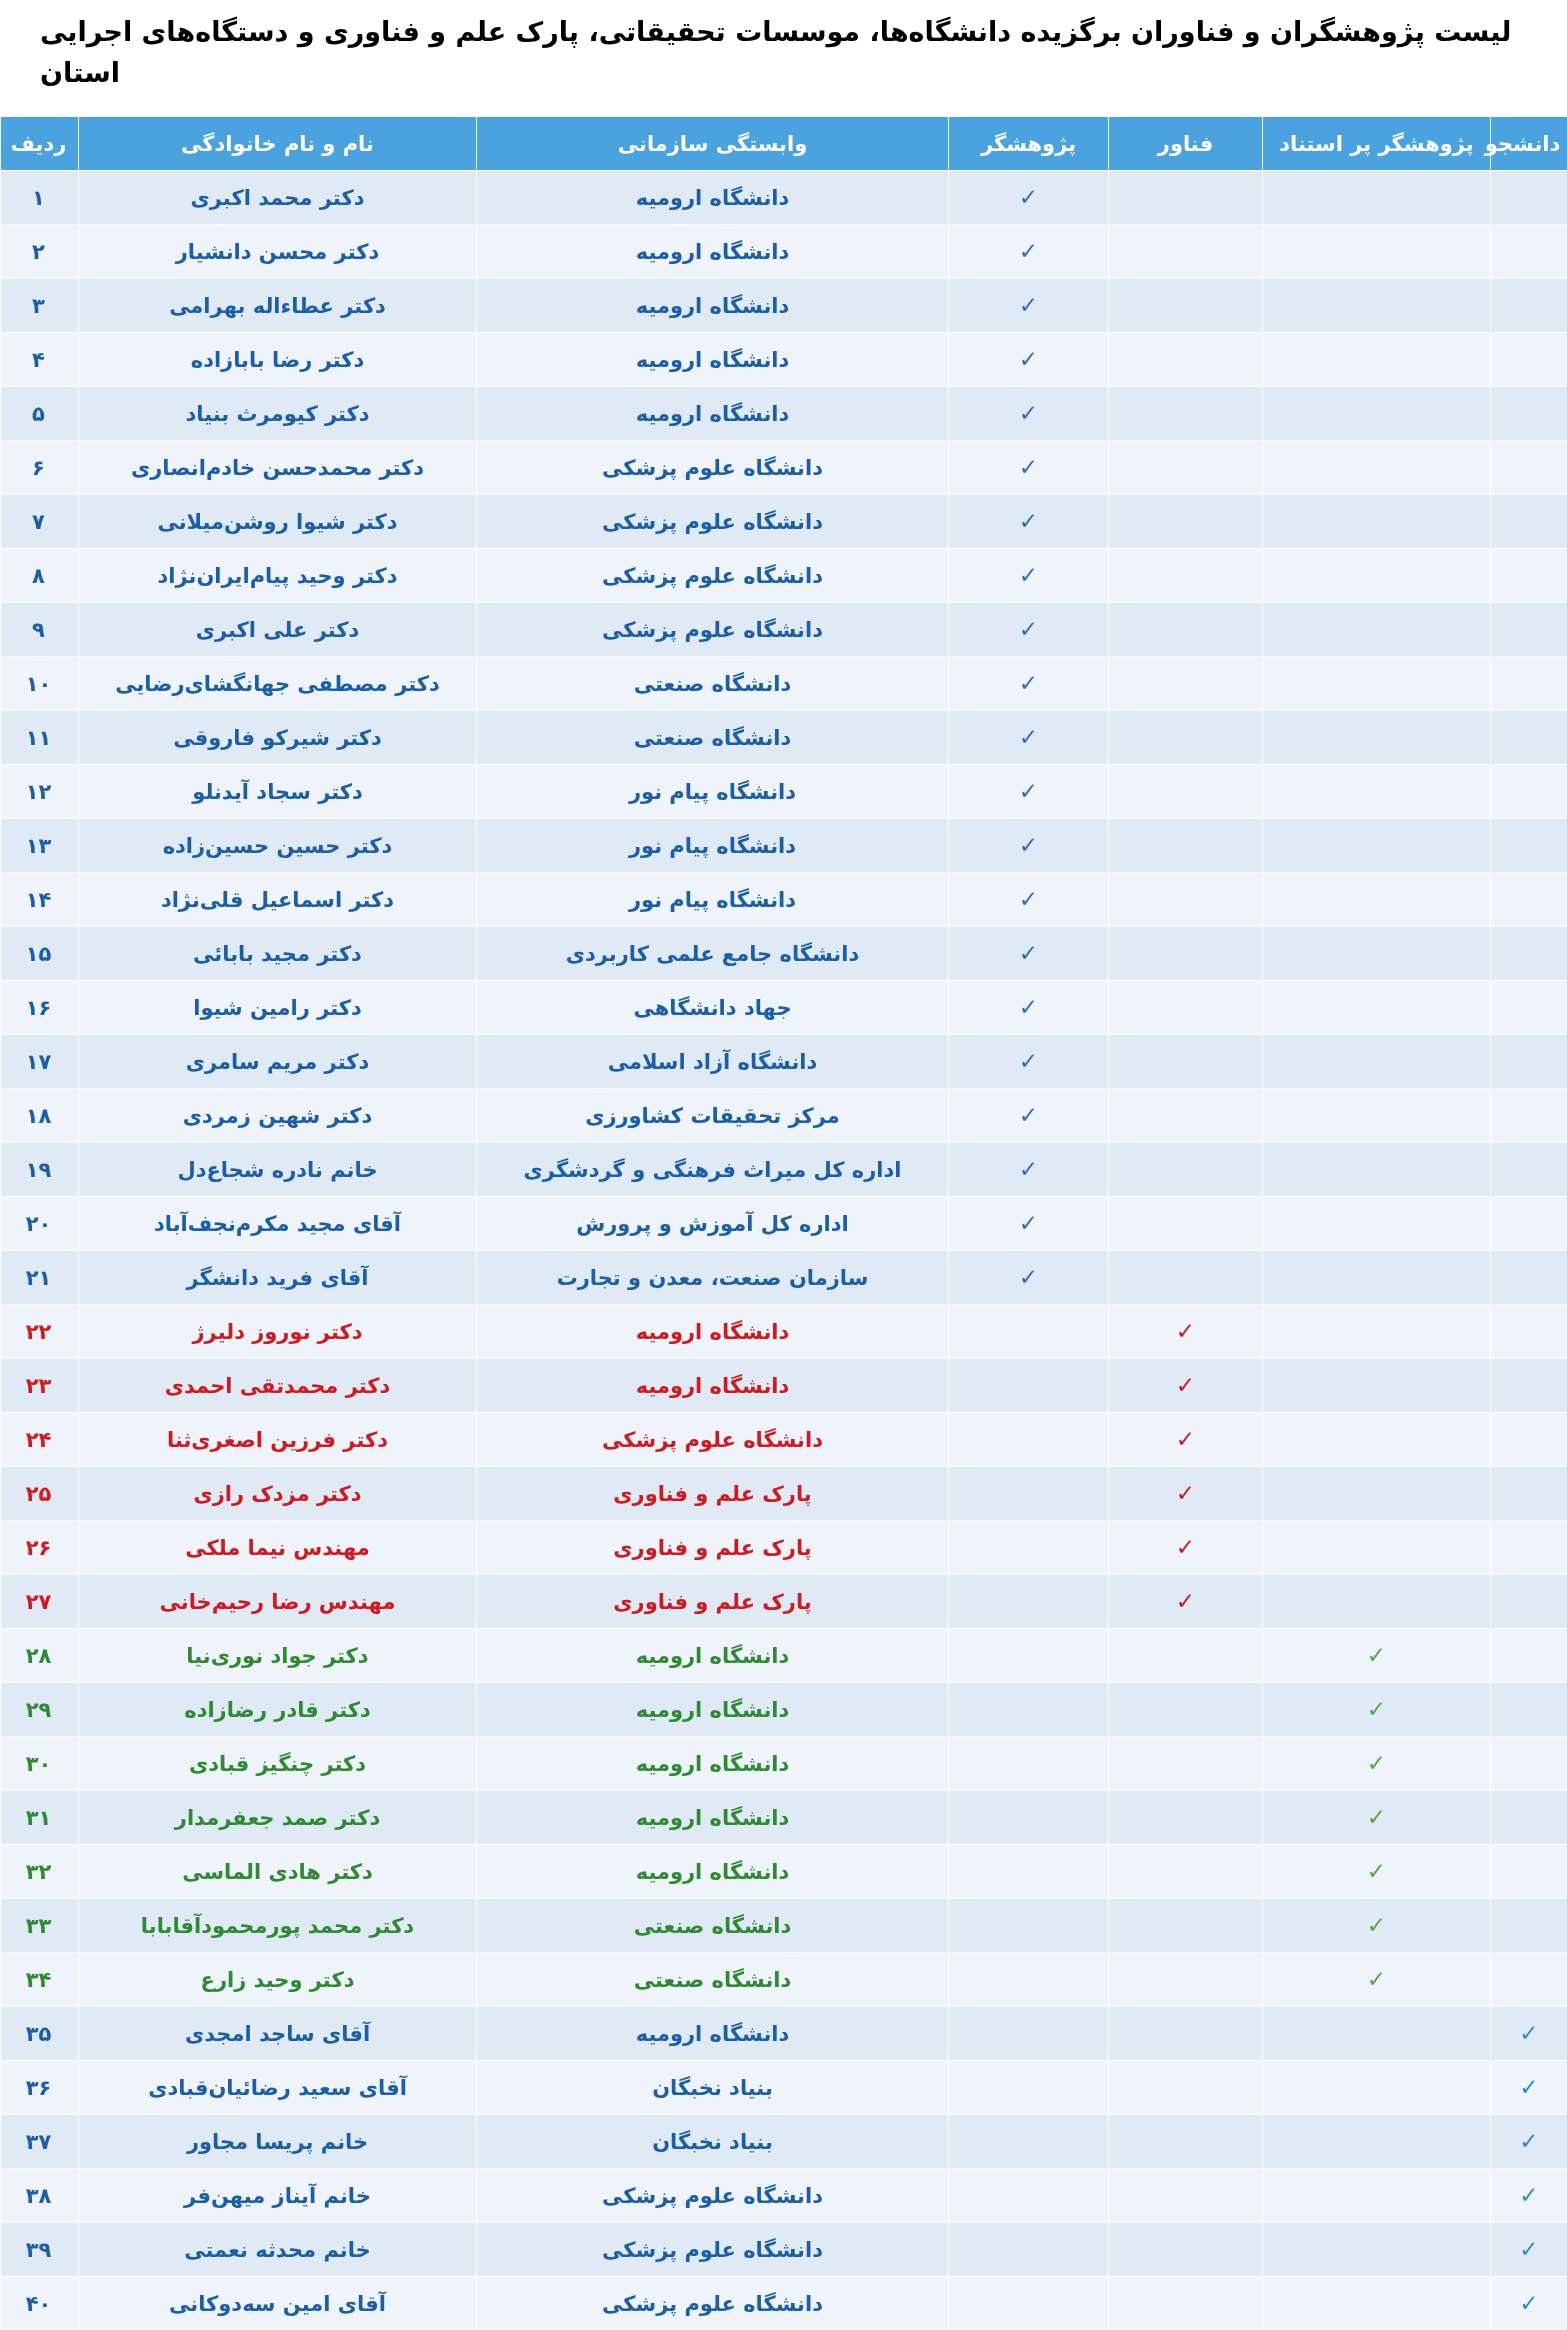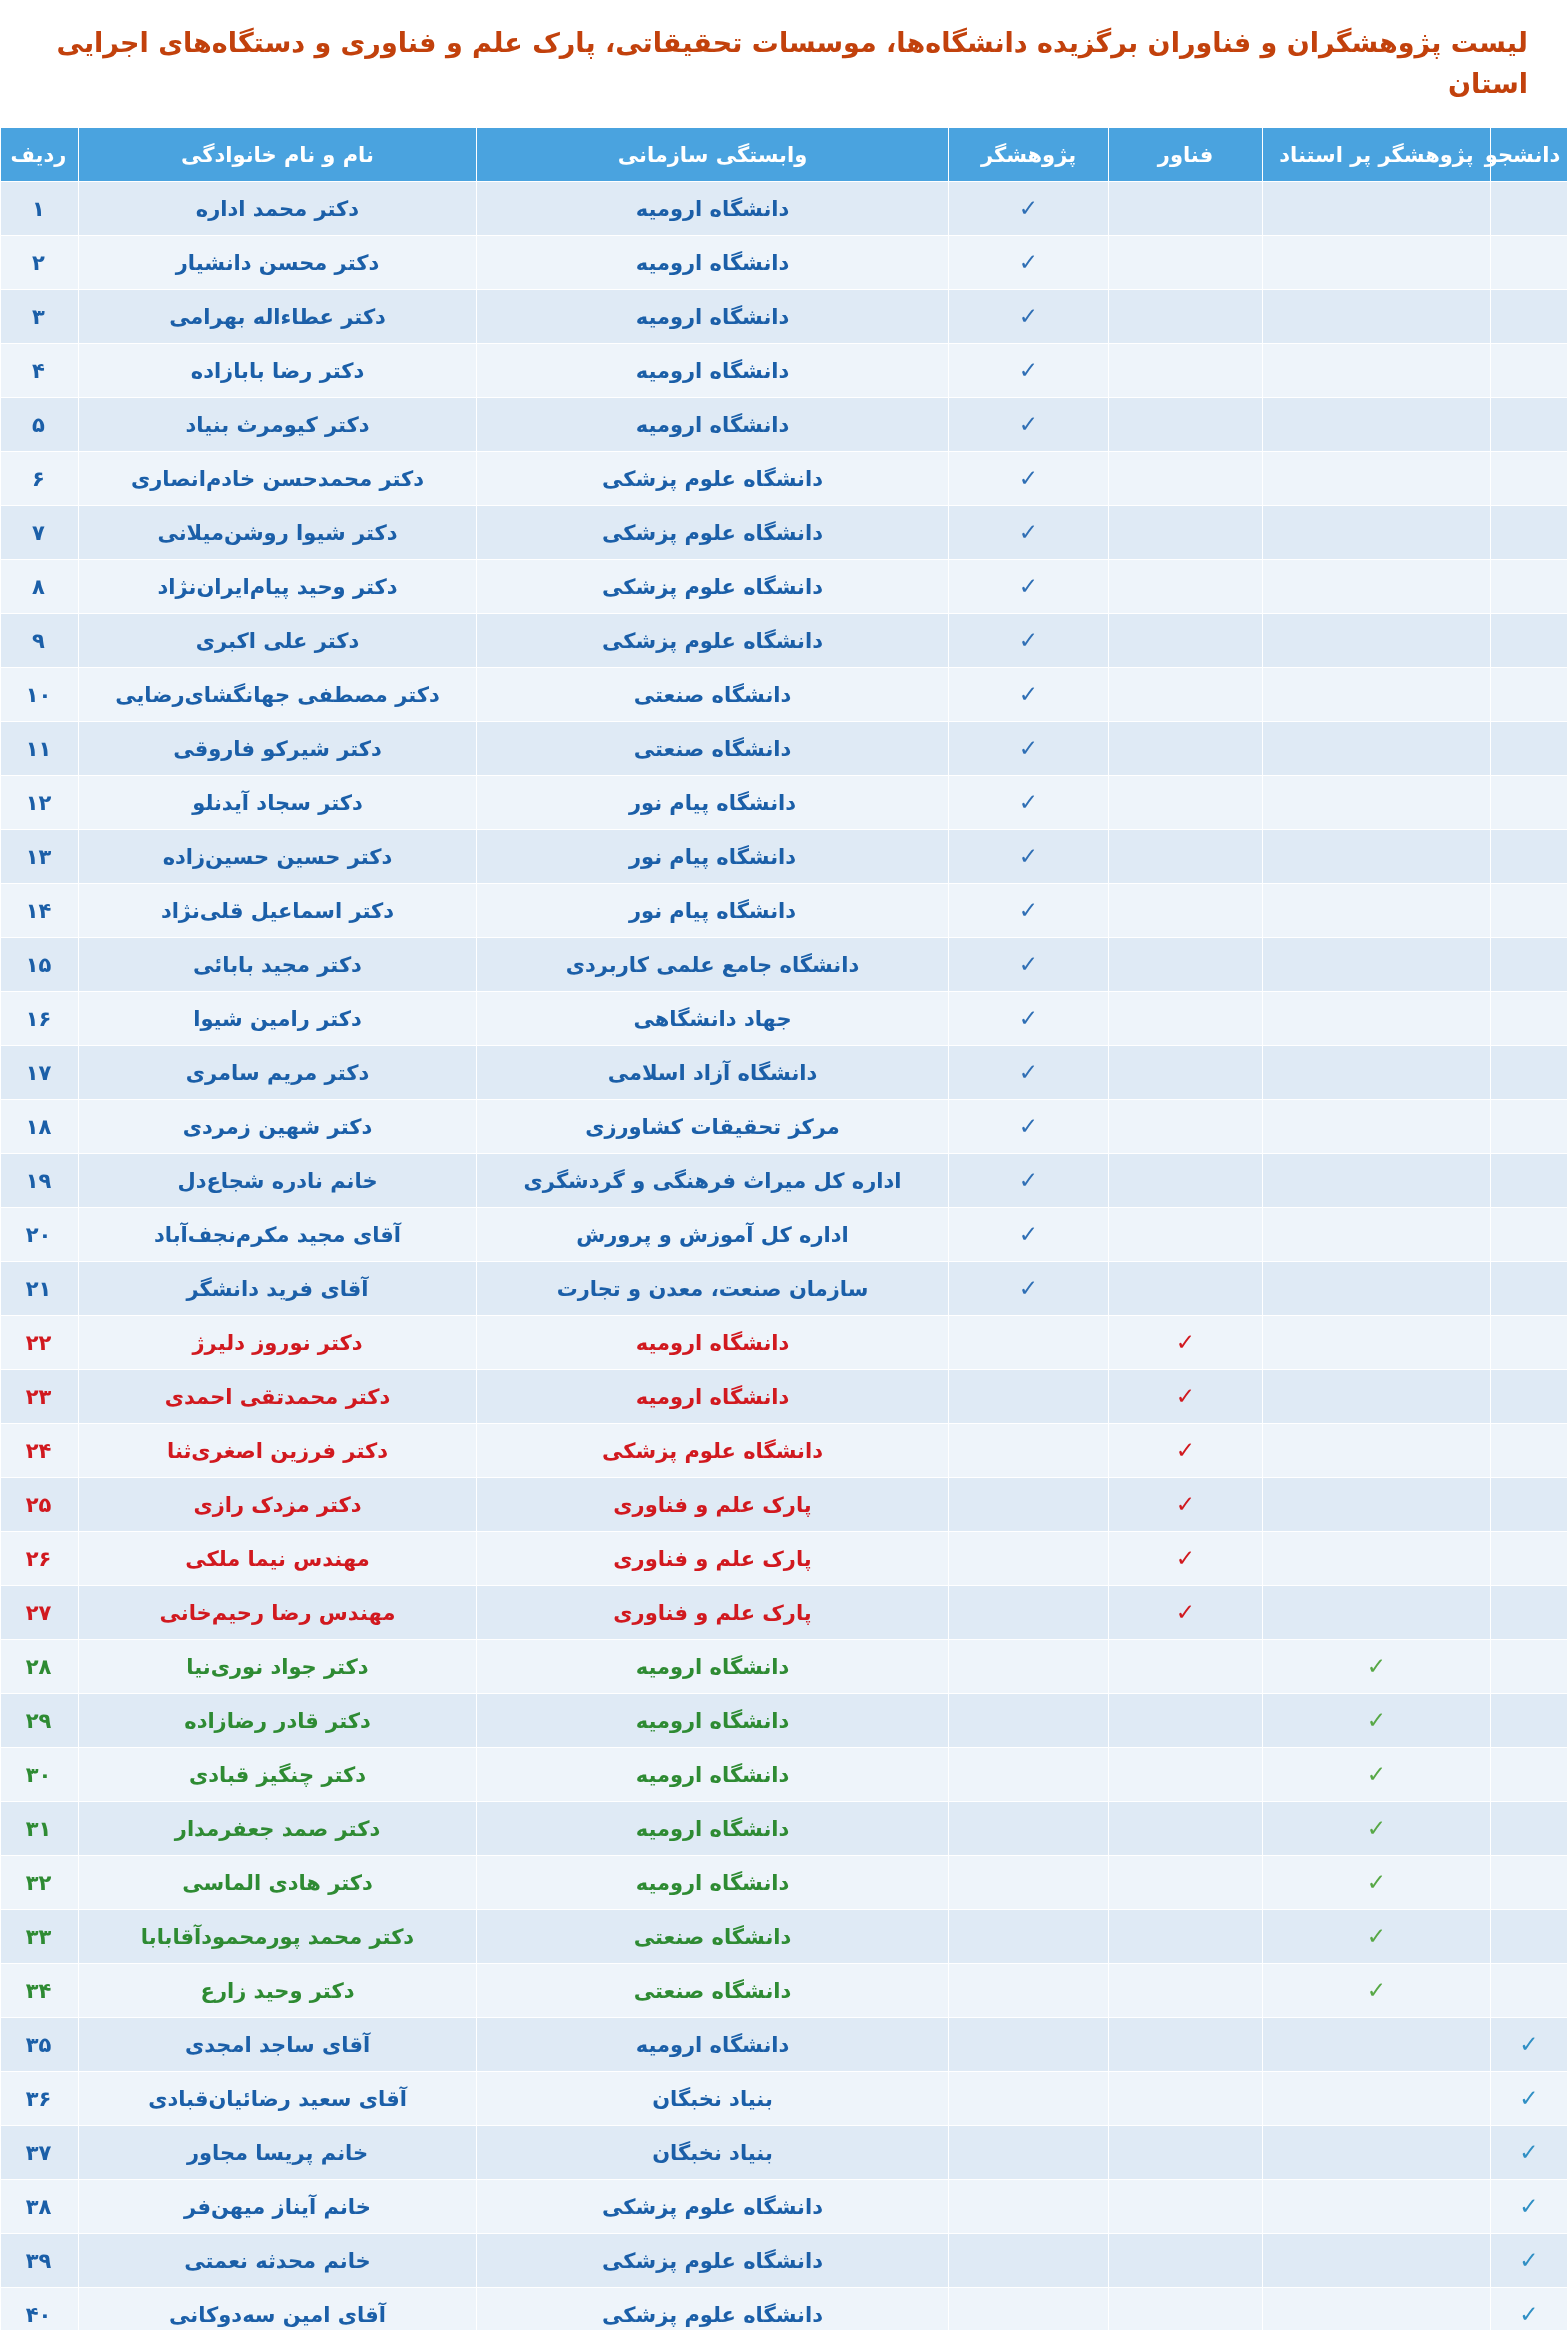--- a/index.html
+++ b/index.html
@@ -11,25 +11,25 @@
     width: 1568px;
     font-family: "DejaVu Sans", "Liberation Sans", sans-serif;
     color: #1b4f8a;
   }
   .page {
     width: 1568px;
     box-sizing: border-box;
     padding: 0;
   }
   .doc-title {
-    text-align: right;
+    text-align: left;
     font-size: 27px;
     font-weight: bold;
-    color: #c2410c;
-    padding: 23px 40px 23px 40px;
+    color: #000000;
+    padding: 12px 40px 23px 40px;
     line-height: 1.5;
     letter-spacing: 0;
   }
   table.list-table {
     border-collapse: collapse;
     width: 1568px;
     table-layout: fixed;
   }
   table.list-table th,
   table.list-table td {
@@ -122,21 +122,21 @@
         <th>ردیف</th>
       </tr>
     </thead>
     <tbody id="table-body">
         <tr class="odd g-researcher">
           <td class="mark"></td>
           <td class="mark"></td>
           <td class="mark"></td>
           <td class="mark"><span class="check blue">✓</span></td>
           <td class="org">دانشگاه ارومیه</td>
-          <td class="name">دکتر محمد اداره</td>
+          <td class="name">دکتر محمد اکبری</td>
           <td class="radif">۱</td>
         </tr>
         <tr class="even g-researcher">
           <td class="mark"></td>
           <td class="mark"></td>
           <td class="mark"></td>
           <td class="mark"><span class="check blue">✓</span></td>
           <td class="org">دانشگاه ارومیه</td>
           <td class="name">دکتر محسن دانشیار</td>
           <td class="radif">۲</td>

